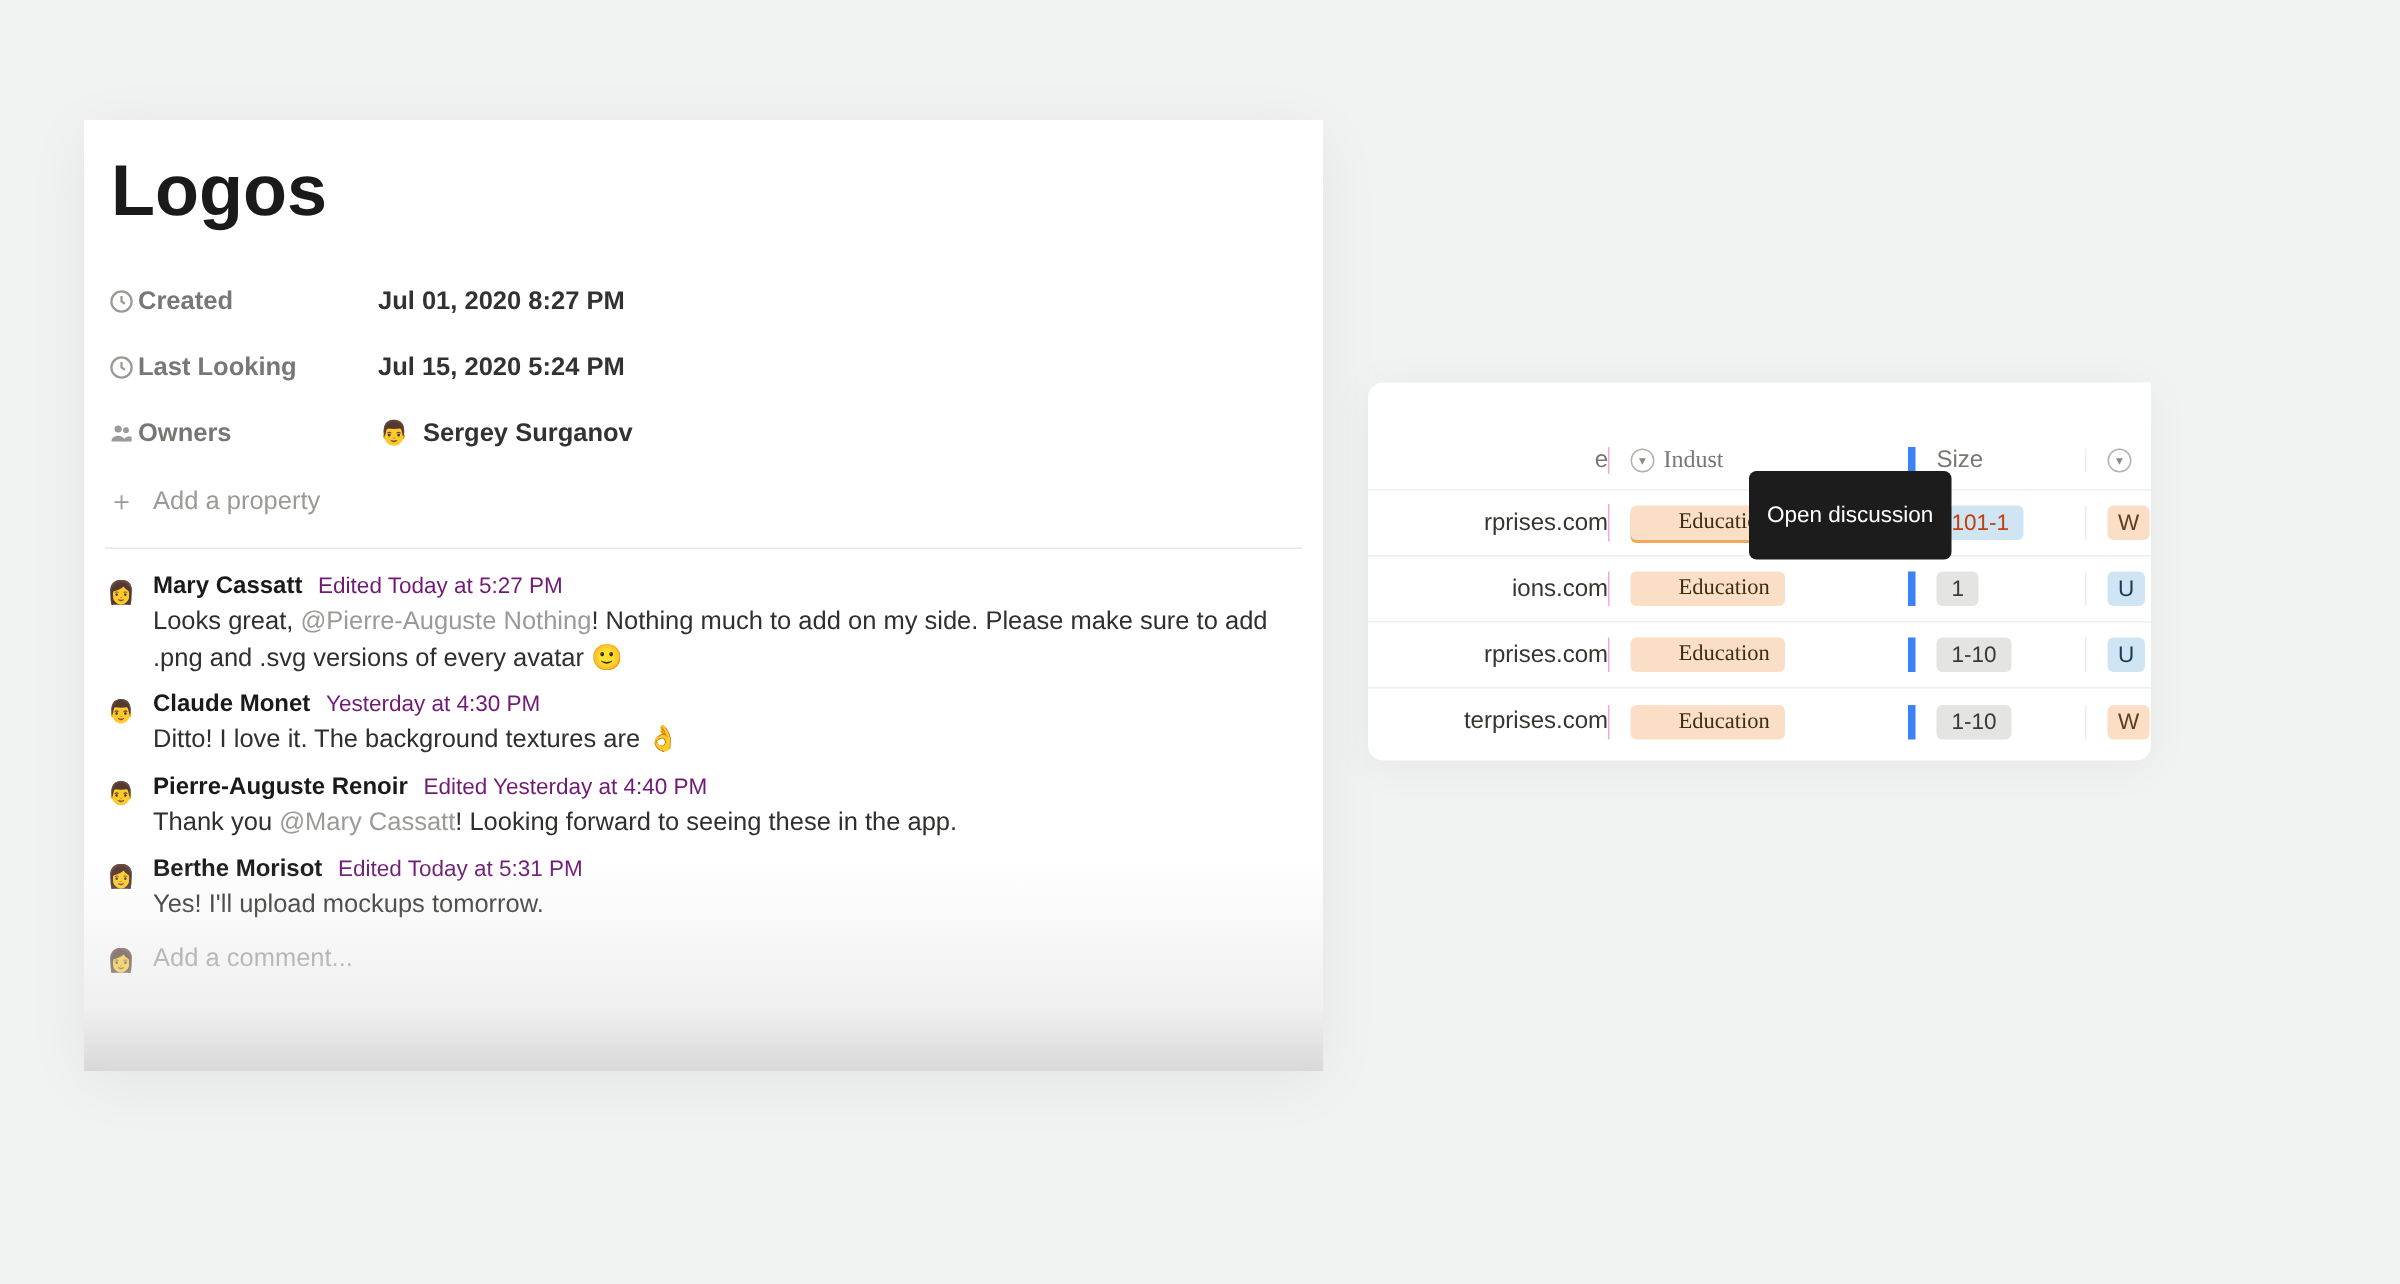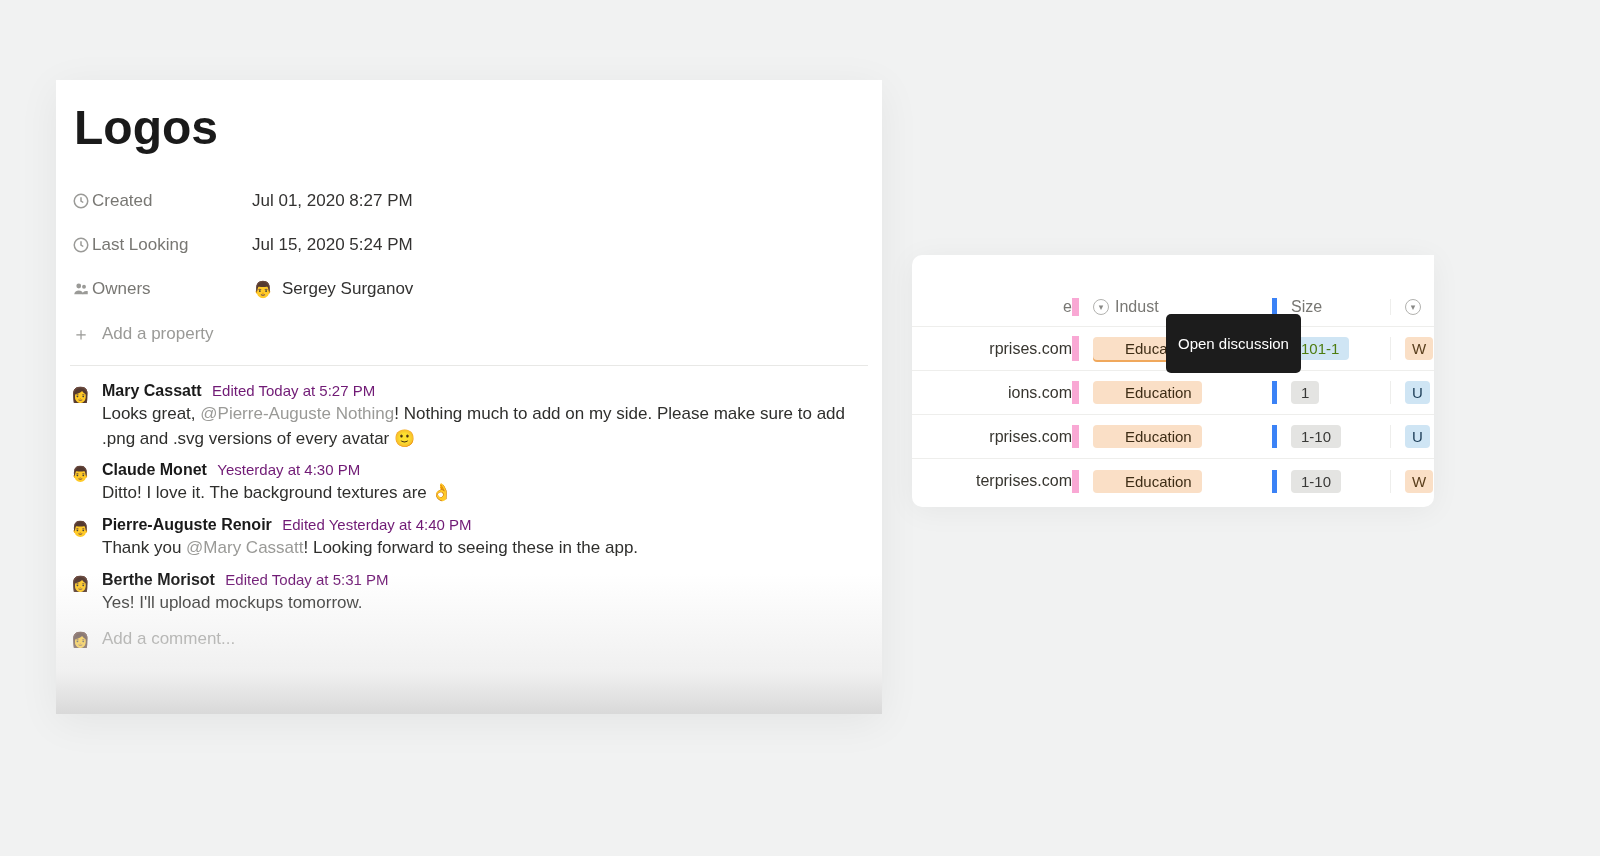--- a/index.html
+++ b/index.html
@@ -27,20 +27,21 @@
   }
   .page-title {
     font-size: 48px;
     font-weight: 700;
     margin: 0 0 24px 0;
     padding: 0 18px;
     color: #1a1a1a;
   }
   .props {
     padding: 0 14px;
+    font-weight: bold;
   }
   .prop-row {
     display: flex;
     align-items: center;
     height: 44px;
   }
   .prop-icon {
     width: 22px;
     display: flex;
     align-items: center;
@@ -157,37 +158,37 @@
   .t-headrow, .t-row {
     display: flex;
     align-items: center;
     height: 44px;
     border-bottom: 1px solid #eeeeec;
   }
   .t-headrow { height: 40px; color:#787773; font-size:16px; }
   .t-row { height: 44px; font-size: 16px; }
   .t-row:last-child { border-bottom: none; }
   .col-site { width: 160px; padding-left: 10px; text-align: right; overflow:hidden; white-space:nowrap;}
-  .col-ind  { width: 200px; padding-left: 14px; display:flex; align-items:center; gap:8px; border-left:7px solid #f9a8d4;}
+  .col-ind  { width: 200px; padding-left: 14px; display:flex; align-items:center; gap:8px; border-left:1px solid #f9a8d4;font-family:Liberation Serif, serif;}
   .col-size { width: 118px; padding-left: 14px; display:flex; align-items:center; border-left:5px solid #3b82f6;}
   .col-last { width: 44px; padding-left: 14px; display:flex; align-items:center; border-left:1px solid #eeeeec;}
   .t-head-label { display:flex; align-items:center; gap:6px; }
   .t-caret {
     width: 16px; height:16px; border-radius:50%; border:1.5px solid #b2b2af;
     display:inline-flex; align-items:center; justify-content:center; font-size:9px; color:#8a8a87;
   }
   .t-caret::before{content:"▾";}
   .tag {
     padding: 3px 10px;
     border-radius: 4px;
     font-size: 15px;
     display:inline-block;
   }
   .tag-edu { background: #fadfc6; color:#3e2d16;padding-left:32px; }
-  .tag-size-blue { background:#cfe5f4; color:#4d7c0f;}
+  .tag-size-blue { background:#cfe5f4; color:#c2410c;}
   .tag-size-grey { background:#e4e4e2; color:#3a3a38;}
   .tag-letter-w { background:#fadfc6; color:#5a3f1d; font-weight:500; padding:3px 7px;}
   .tag-letter-u { background:#cfe5f4; color:#1a3b55; font-weight:500; padding:3px 7px;}
   .tag-edu.sel { box-shadow: 0 2px 0 #f0a85c; }
   .disc-pill {
     display:inline-flex; align-items:center; gap:6px;
     border:1px solid #e2e2e0; border-radius:5px;
     padding:3px 9px; font-size:15px; color:#555; background:#fbfbfa;
   }
   .tooltip {

